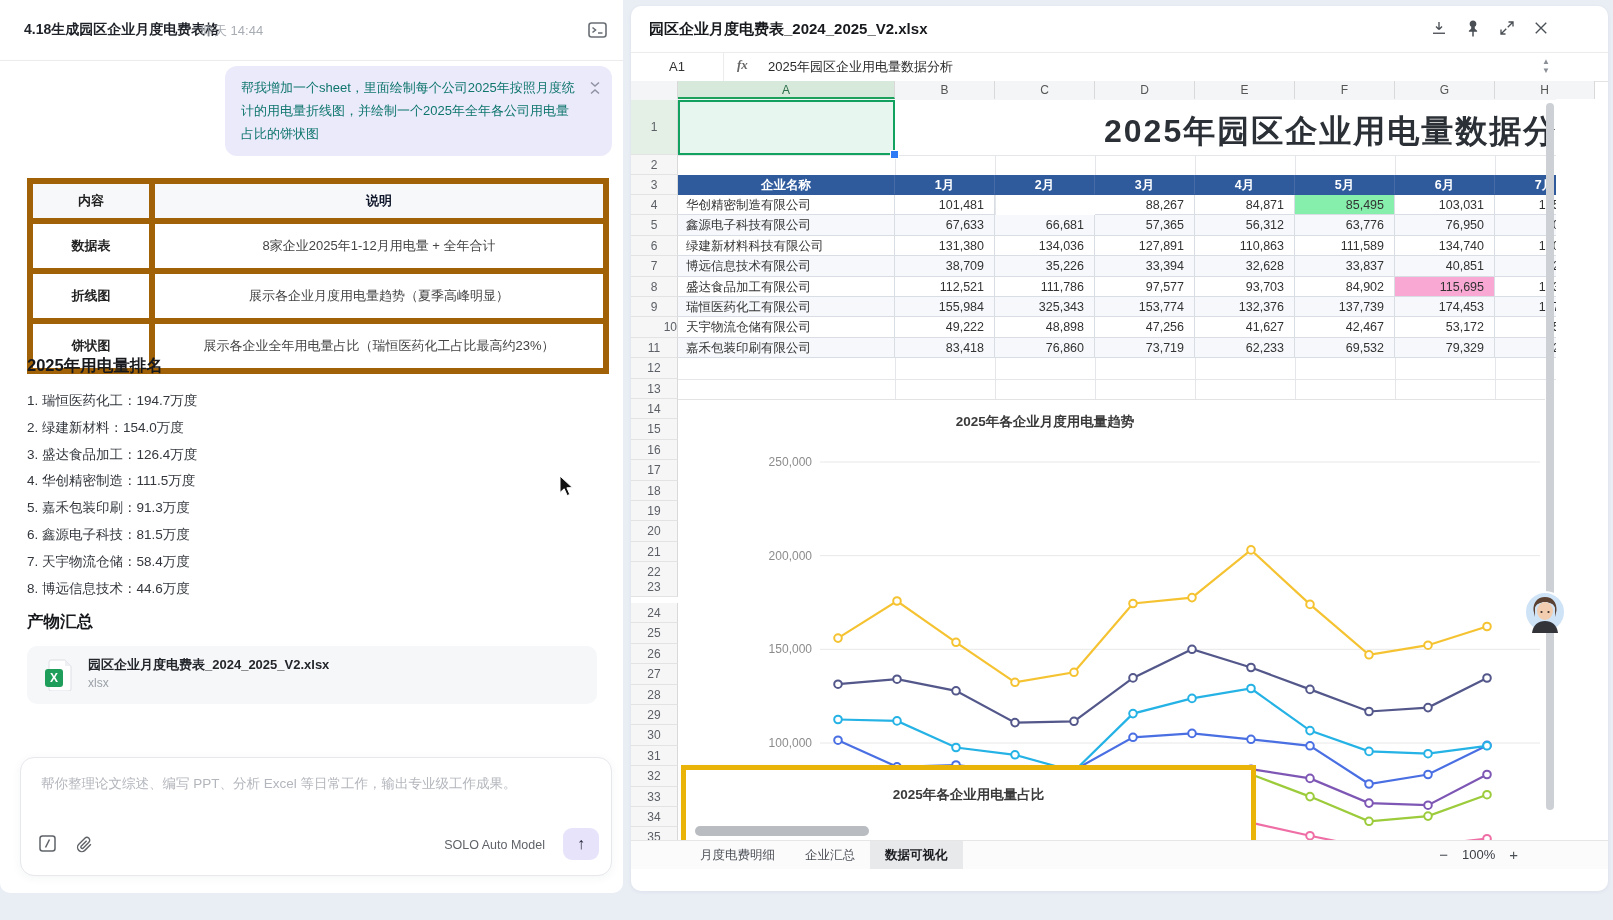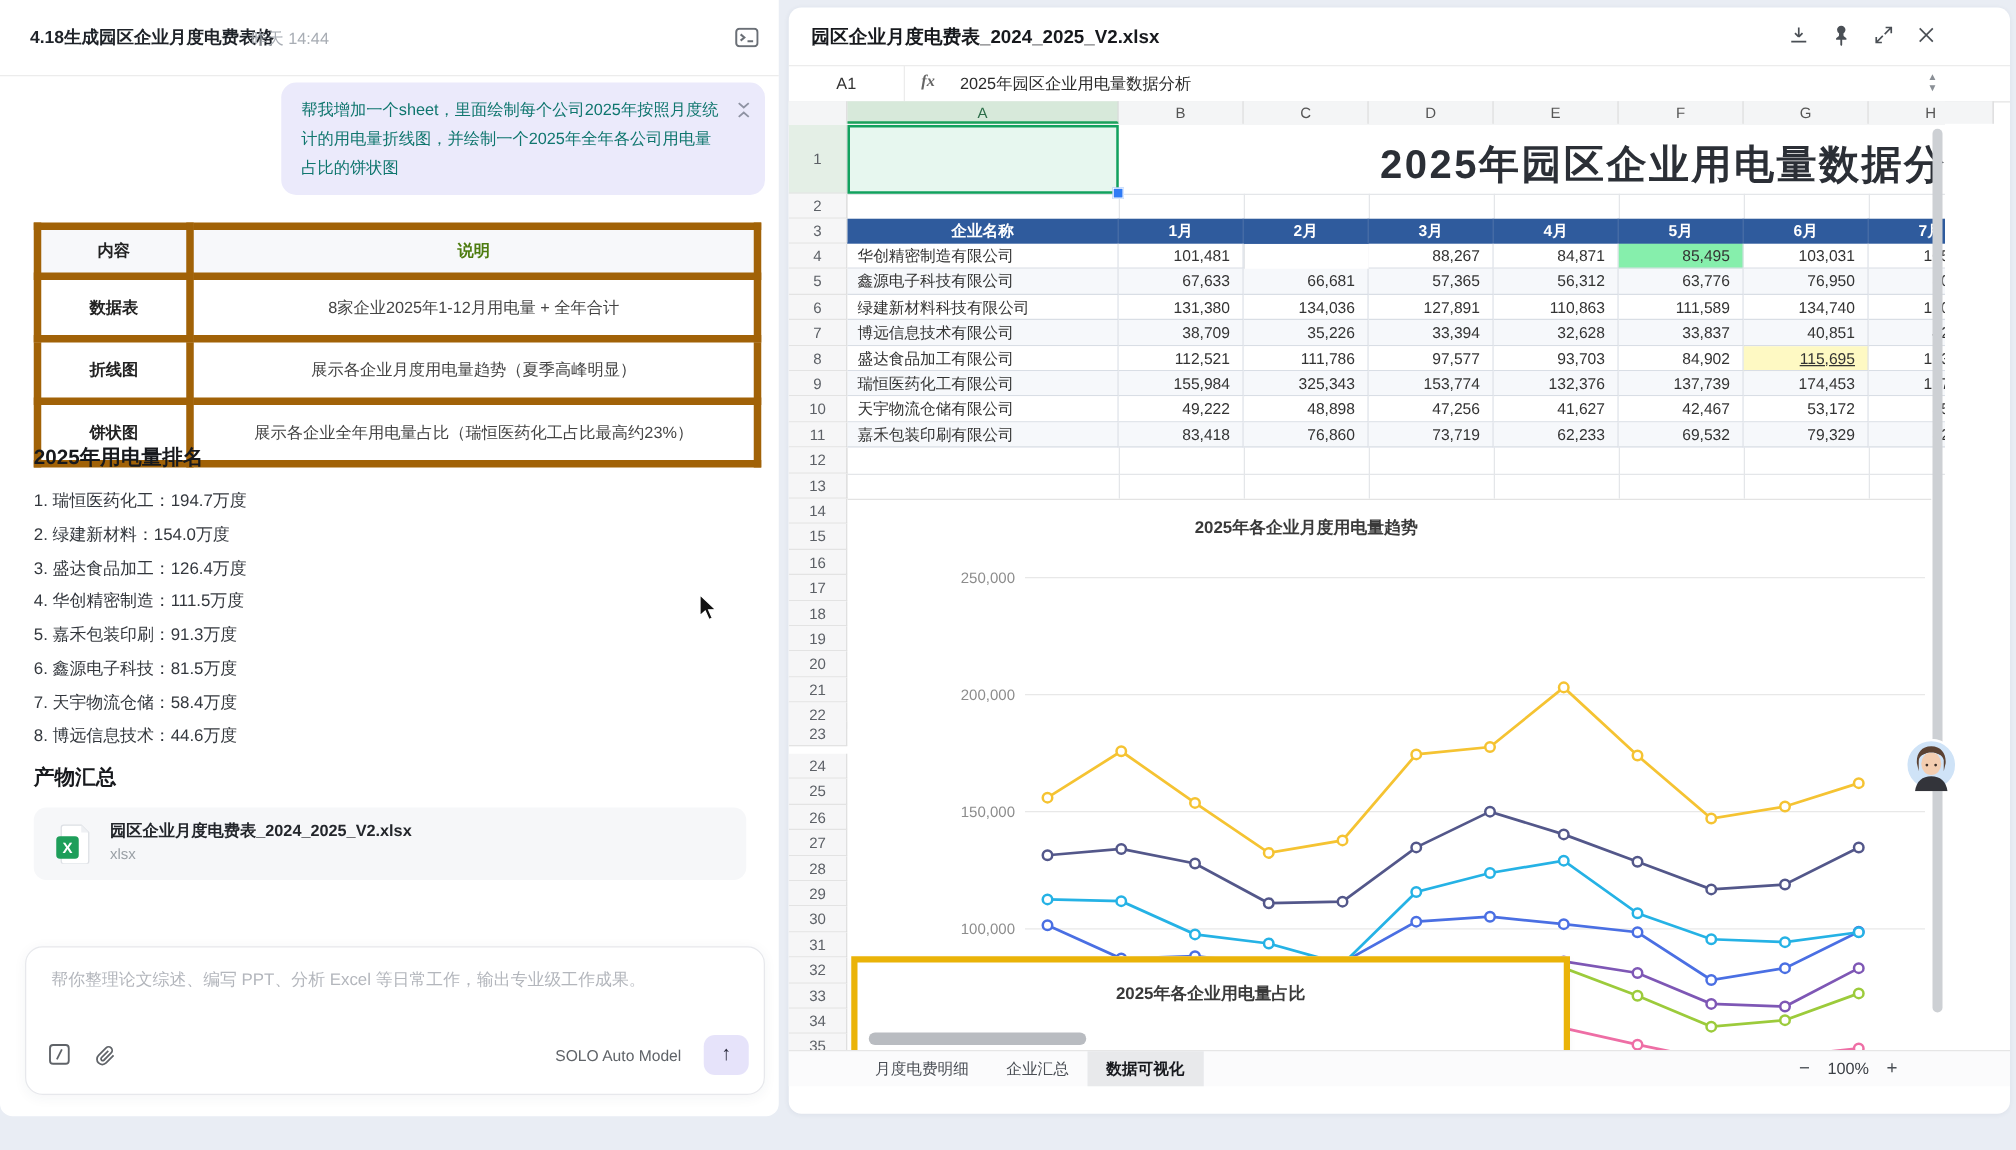--- a/index.html
+++ b/index.html
@@ -6,21 +6,21 @@
   #stage{position:relative;width:1613px;height:920px;overflow:hidden;background:#e9edf4;}
   .abs{position:absolute;}
   
   #left-panel{left:0;top:0;width:623px;height:893px;background:#fff;border-radius:0 0 10px 10px;}
   #lp-header{left:0;top:0;width:623px;height:60px;border-bottom:1px solid #ececec;}
   #lp-title{left:24px;top:21px;font-size:14px;font-weight:700;color:#1f2329;}
   #lp-time{left:201px;top:22px;font-size:13px;color:#a8adb4;}
   .bubble{left:225px;top:66px;width:387px;background:#ebeafb;border-radius:12px;padding:11px 36px 11px 16px;box-sizing:border-box;font-size:13px;line-height:1.75;color:#0f766e;}
   .info-table{left:27px;top:178px;width:582px;border-collapse:collapse;font-size:13px;color:#444;}
   .info-table th,.info-table td{border:6px solid #a16207;text-align:center;padding:0 16px;}
-  .info-table th{background:#f7f8fa;height:34px;font-size:13px;color:#4d7c0f;}
+  .info-table th{background:#f7f8fa;height:34px;font-size:13px;color:#0f172a;}
   .info-table td{height:44px;}
   .info-table td:first-child,.info-table th:first-child{width:84px;font-weight:700;color:#222;}
   .h2{font-size:16.5px;font-weight:700;color:#17191d;}
   .rank-item{left:27px;font-size:13.5px;color:#33373d;}
   .file-card{left:27px;top:646px;width:570px;height:58px;background:#f6f7f9;border-radius:10px;}
   .file-name{left:61px;top:10px;font-size:13px;font-weight:700;color:#23262b;}
   .file-type{left:61px;top:30px;font-size:12px;color:#9aa0a6;}
   .xls-ic{left:16px;top:13px;width:30px;height:32px;}
   .composer{left:20px;top:757px;width:590px;height:117px;background:#fff;border:1px solid #e7e8ec;border-radius:14px;box-shadow:0 2px 10px rgba(40,50,80,.05);}
   .placeholder{left:20px;top:17px;width:540px;font-size:13.5px;color:#b3b6bc;}
@@ -217,21 +217,21 @@
         <div class="gl" style="left: 47px; top: 278.6px; width: 878px; height: 1px;"></div>
         <div class="rownum" style="top: 0px; height: 55px; line-height: 55px; background: rgb(228, 239, 230);">1</div>
         <div class="rownum" style="top: 55px; height: 20px; line-height: 20px;">2</div>
         <div class="rownum" style="top: 75px; height: 20px; line-height: 20px;">3</div>
         <div class="rownum" style="top: 95px; height: 20.4px; line-height: 20.4px;">4</div>
         <div class="rownum" style="top: 115.4px; height: 20.4px; line-height: 20.4px;">5</div>
         <div class="rownum" style="top: 135.8px; height: 20.4px; line-height: 20.4px;">6</div>
         <div class="rownum" style="top: 156.2px; height: 20.4px; line-height: 20.4px;">7</div>
         <div class="rownum" style="top: 176.6px; height: 20.4px; line-height: 20.4px;">8</div>
         <div class="rownum" style="top: 197px; height: 20.4px; line-height: 20.4px;">9</div>
-        <div class="rownum" style="top: 217.4px; height: 20.4px; line-height: 20.4px;">10</div>
+        <div class="rownum" style="top: 217.4px; height: 20.4px; line-height: 20.4px; text-align: right;">10</div>
         <div class="rownum" style="top: 237.8px; height: 20.4px; line-height: 20.4px;">11</div>
         <div class="rownum" style="top: 258.2px; height: 20.4px; line-height: 20.4px;">12</div>
         <div class="rownum" style="top: 278.6px; height: 20.4px; line-height: 20.4px;">13</div>
         <div class="rownum" style="top: 299px; height: 20.4px; line-height: 20.4px;">14</div>
         <div class="rownum" style="top: 319.4px; height: 20.4px; line-height: 20.4px;">15</div>
         <div class="rownum" style="top: 339.8px; height: 20.4px; line-height: 20.4px;">16</div>
         <div class="rownum" style="top: 360.2px; height: 20.4px; line-height: 20.4px;">17</div>
         <div class="rownum" style="top: 380.6px; height: 20.4px; line-height: 20.4px;">18</div>
         <div class="rownum" style="top: 401px; height: 20.4px; line-height: 20.4px;">19</div>
         <div class="rownum" style="top: 421.4px; height: 20.4px; line-height: 20.4px;">20</div>
@@ -301,21 +301,21 @@
           <div class="tcell num" style="width: 100px; height: 20.4px; line-height: 20.4px; background: rgb(246, 248, 251);">40,851</div>
           <div class="tcell num" style="width: 100px; height: 20.4px; line-height: 20.4px; background: rgb(246, 248, 251);">42,500</div>
         </div>
         <div class="trow" style="top: 176.6px;">
           <div class="tcell name" style="width: 217px; height: 20.4px; line-height: 20.4px; background: rgb(255, 255, 255);">盛达食品加工有限公司</div>
           <div class="tcell num" style="width: 100px; height: 20.4px; line-height: 20.4px; background: rgb(255, 255, 255);">112,521</div>
           <div class="tcell num" style="width: 100px; height: 20.4px; line-height: 20.4px; background: rgb(255, 255, 255);">111,786</div>
           <div class="tcell num" style="width: 100px; height: 20.4px; line-height: 20.4px; background: rgb(255, 255, 255);">97,577</div>
           <div class="tcell num" style="width: 100px; height: 20.4px; line-height: 20.4px; background: rgb(255, 255, 255);">93,703</div>
           <div class="tcell num" style="width: 100px; height: 20.4px; line-height: 20.4px; background: rgb(255, 255, 255);">84,902</div>
-          <div class="tcell num" style="width: 100px; height: 20.4px; line-height: 20.4px; background: #fef9c3; text-decoration: underline;">115,695</div>
+          <div class="tcell num" style="width: 100px; height: 20.4px; line-height: 20.4px; background: #f9a8d4;">115,695</div>
           <div class="tcell num" style="width: 100px; height: 20.4px; line-height: 20.4px; background: rgb(255, 255, 255);">123,800</div>
         </div>
         <div class="trow" style="top: 197px;">
           <div class="tcell name" style="width: 217px; height: 20.4px; line-height: 20.4px; background: rgb(246, 248, 251);">瑞恒医药化工有限公司</div>
           <div class="tcell num" style="width: 100px; height: 20.4px; line-height: 20.4px; background: rgb(246, 248, 251);">155,984</div>
           <div class="tcell num" style="width: 100px; height: 20.4px; line-height: 20.4px; background: rgb(246, 248, 251);">325,343</div>
           <div class="tcell num" style="width: 100px; height: 20.4px; line-height: 20.4px; background: rgb(246, 248, 251);">153,774</div>
           <div class="tcell num" style="width: 100px; height: 20.4px; line-height: 20.4px; background: rgb(246, 248, 251);">132,376</div>
           <div class="tcell num" style="width: 100px; height: 20.4px; line-height: 20.4px; background: rgb(246, 248, 251);">137,739</div>
           <div class="tcell num" style="width: 100px; height: 20.4px; line-height: 20.4px; background: rgb(246, 248, 251);">174,453</div>

